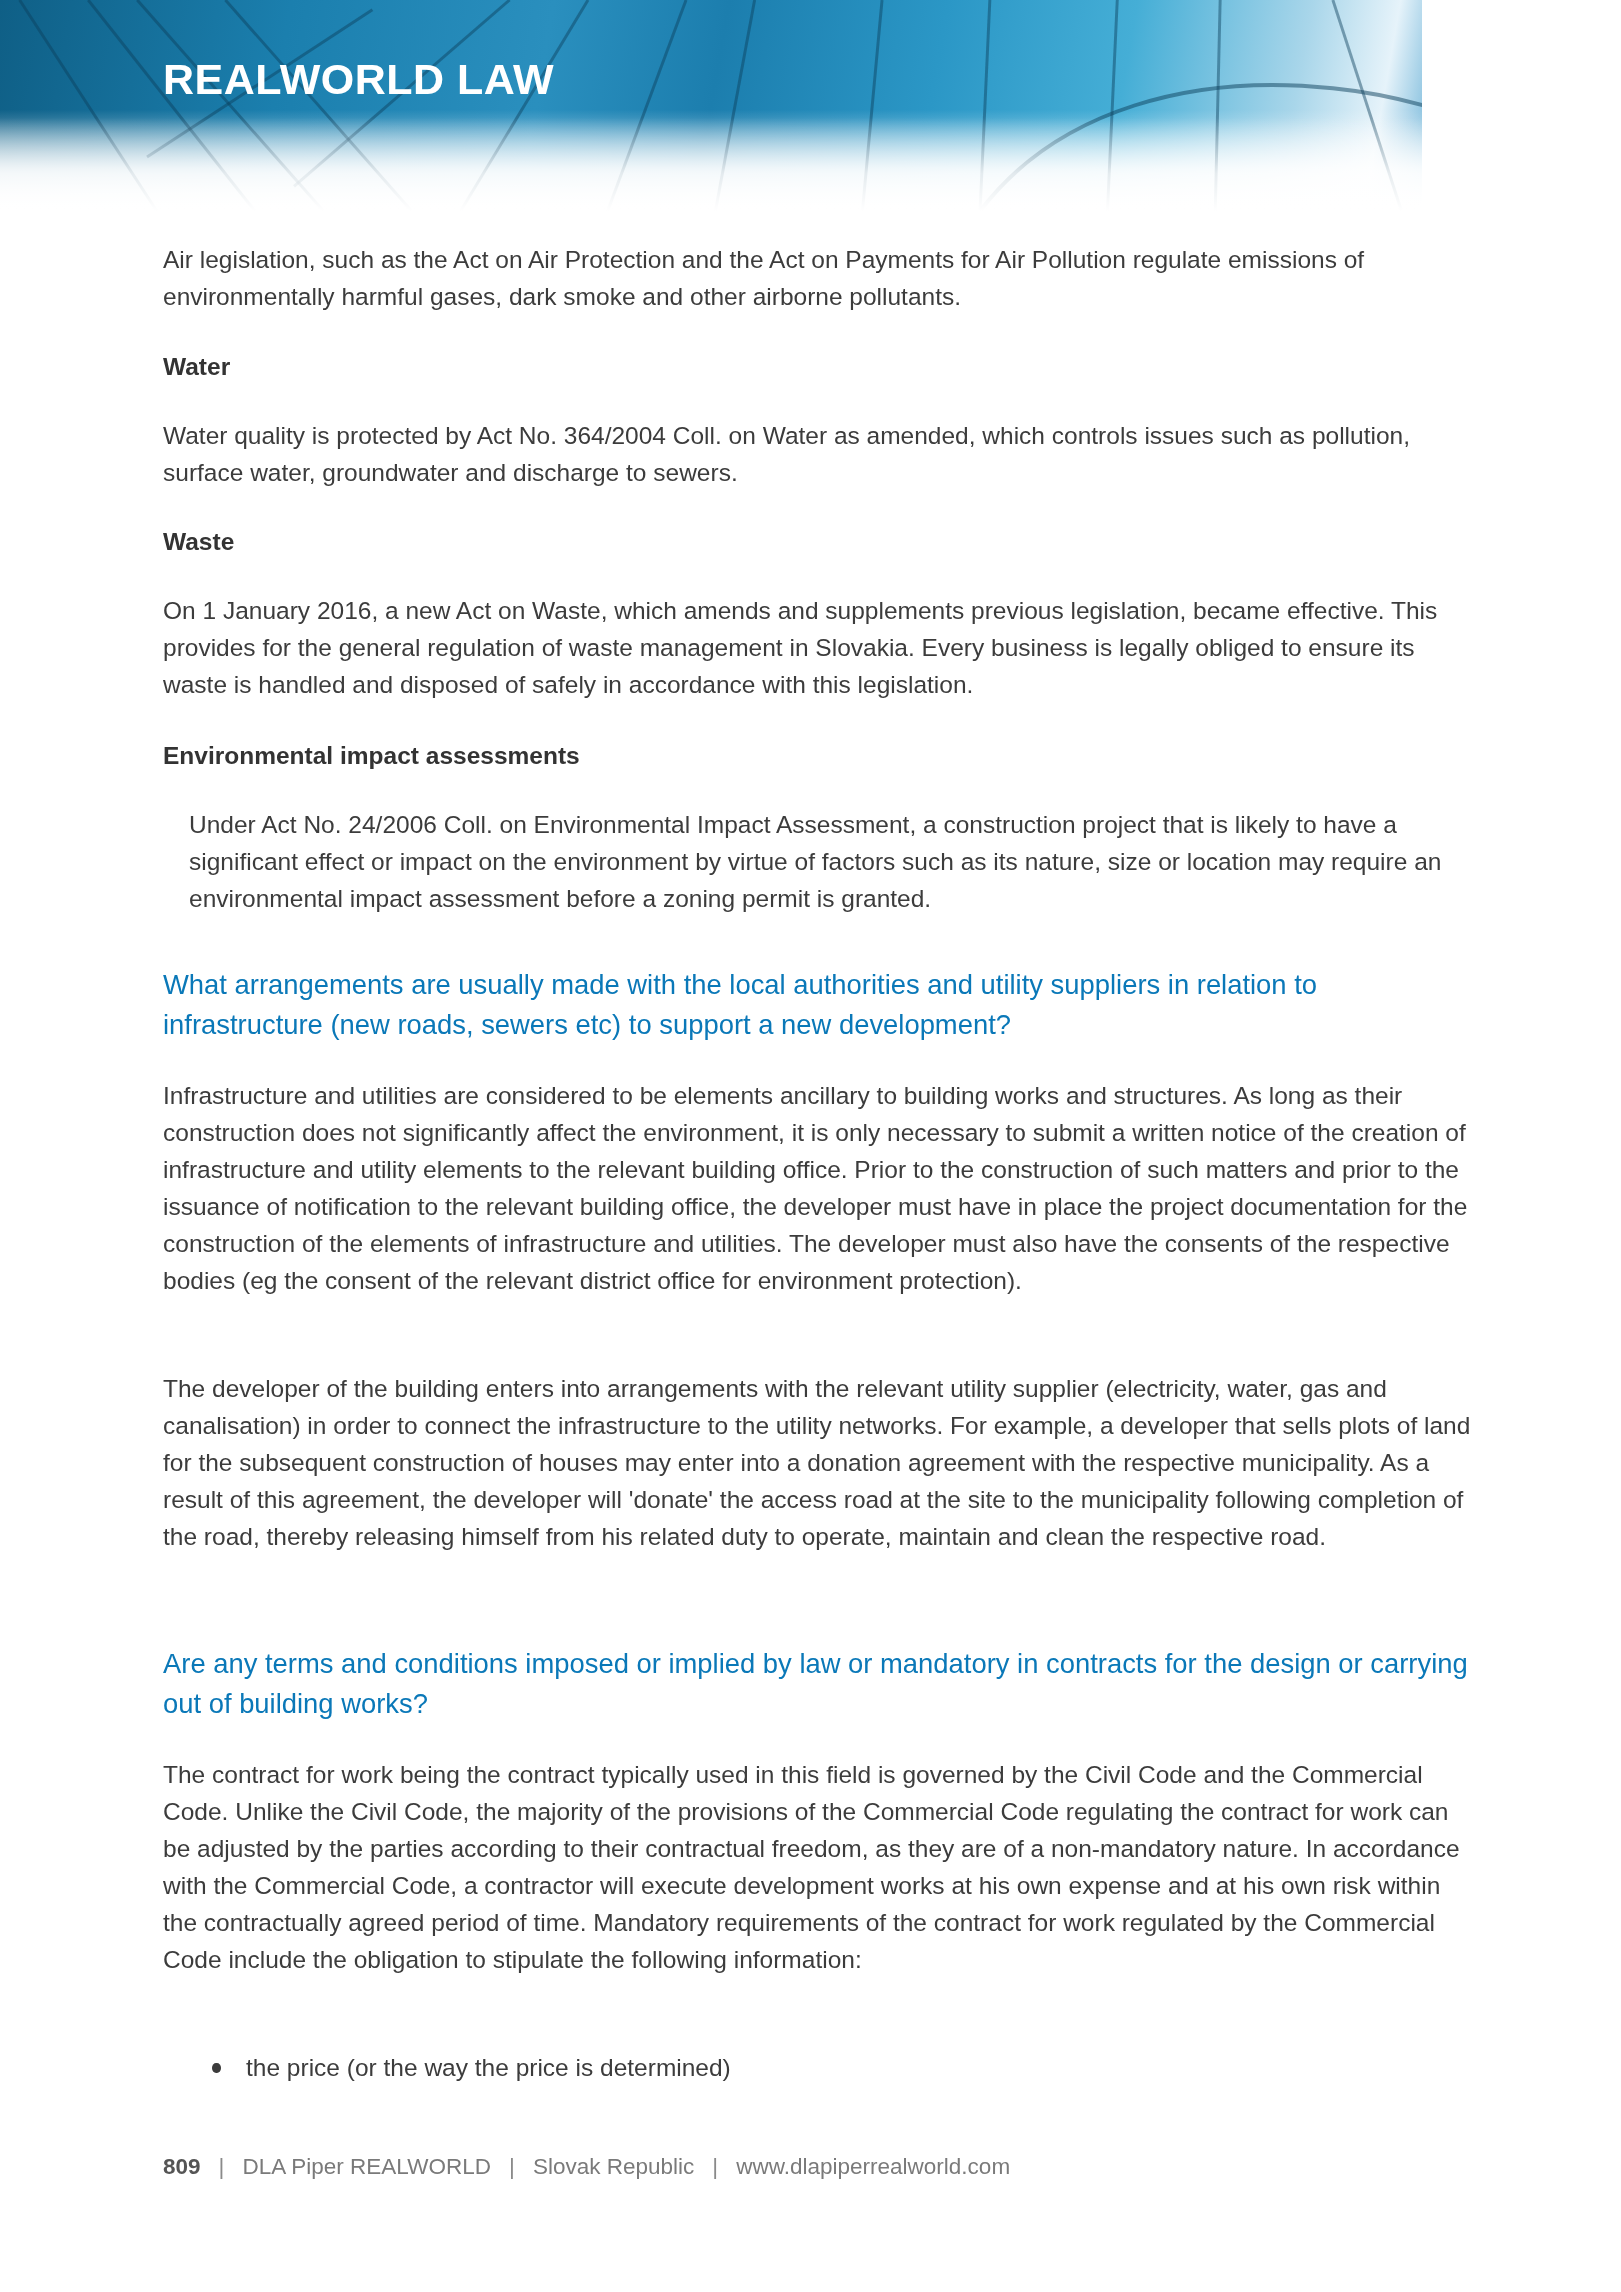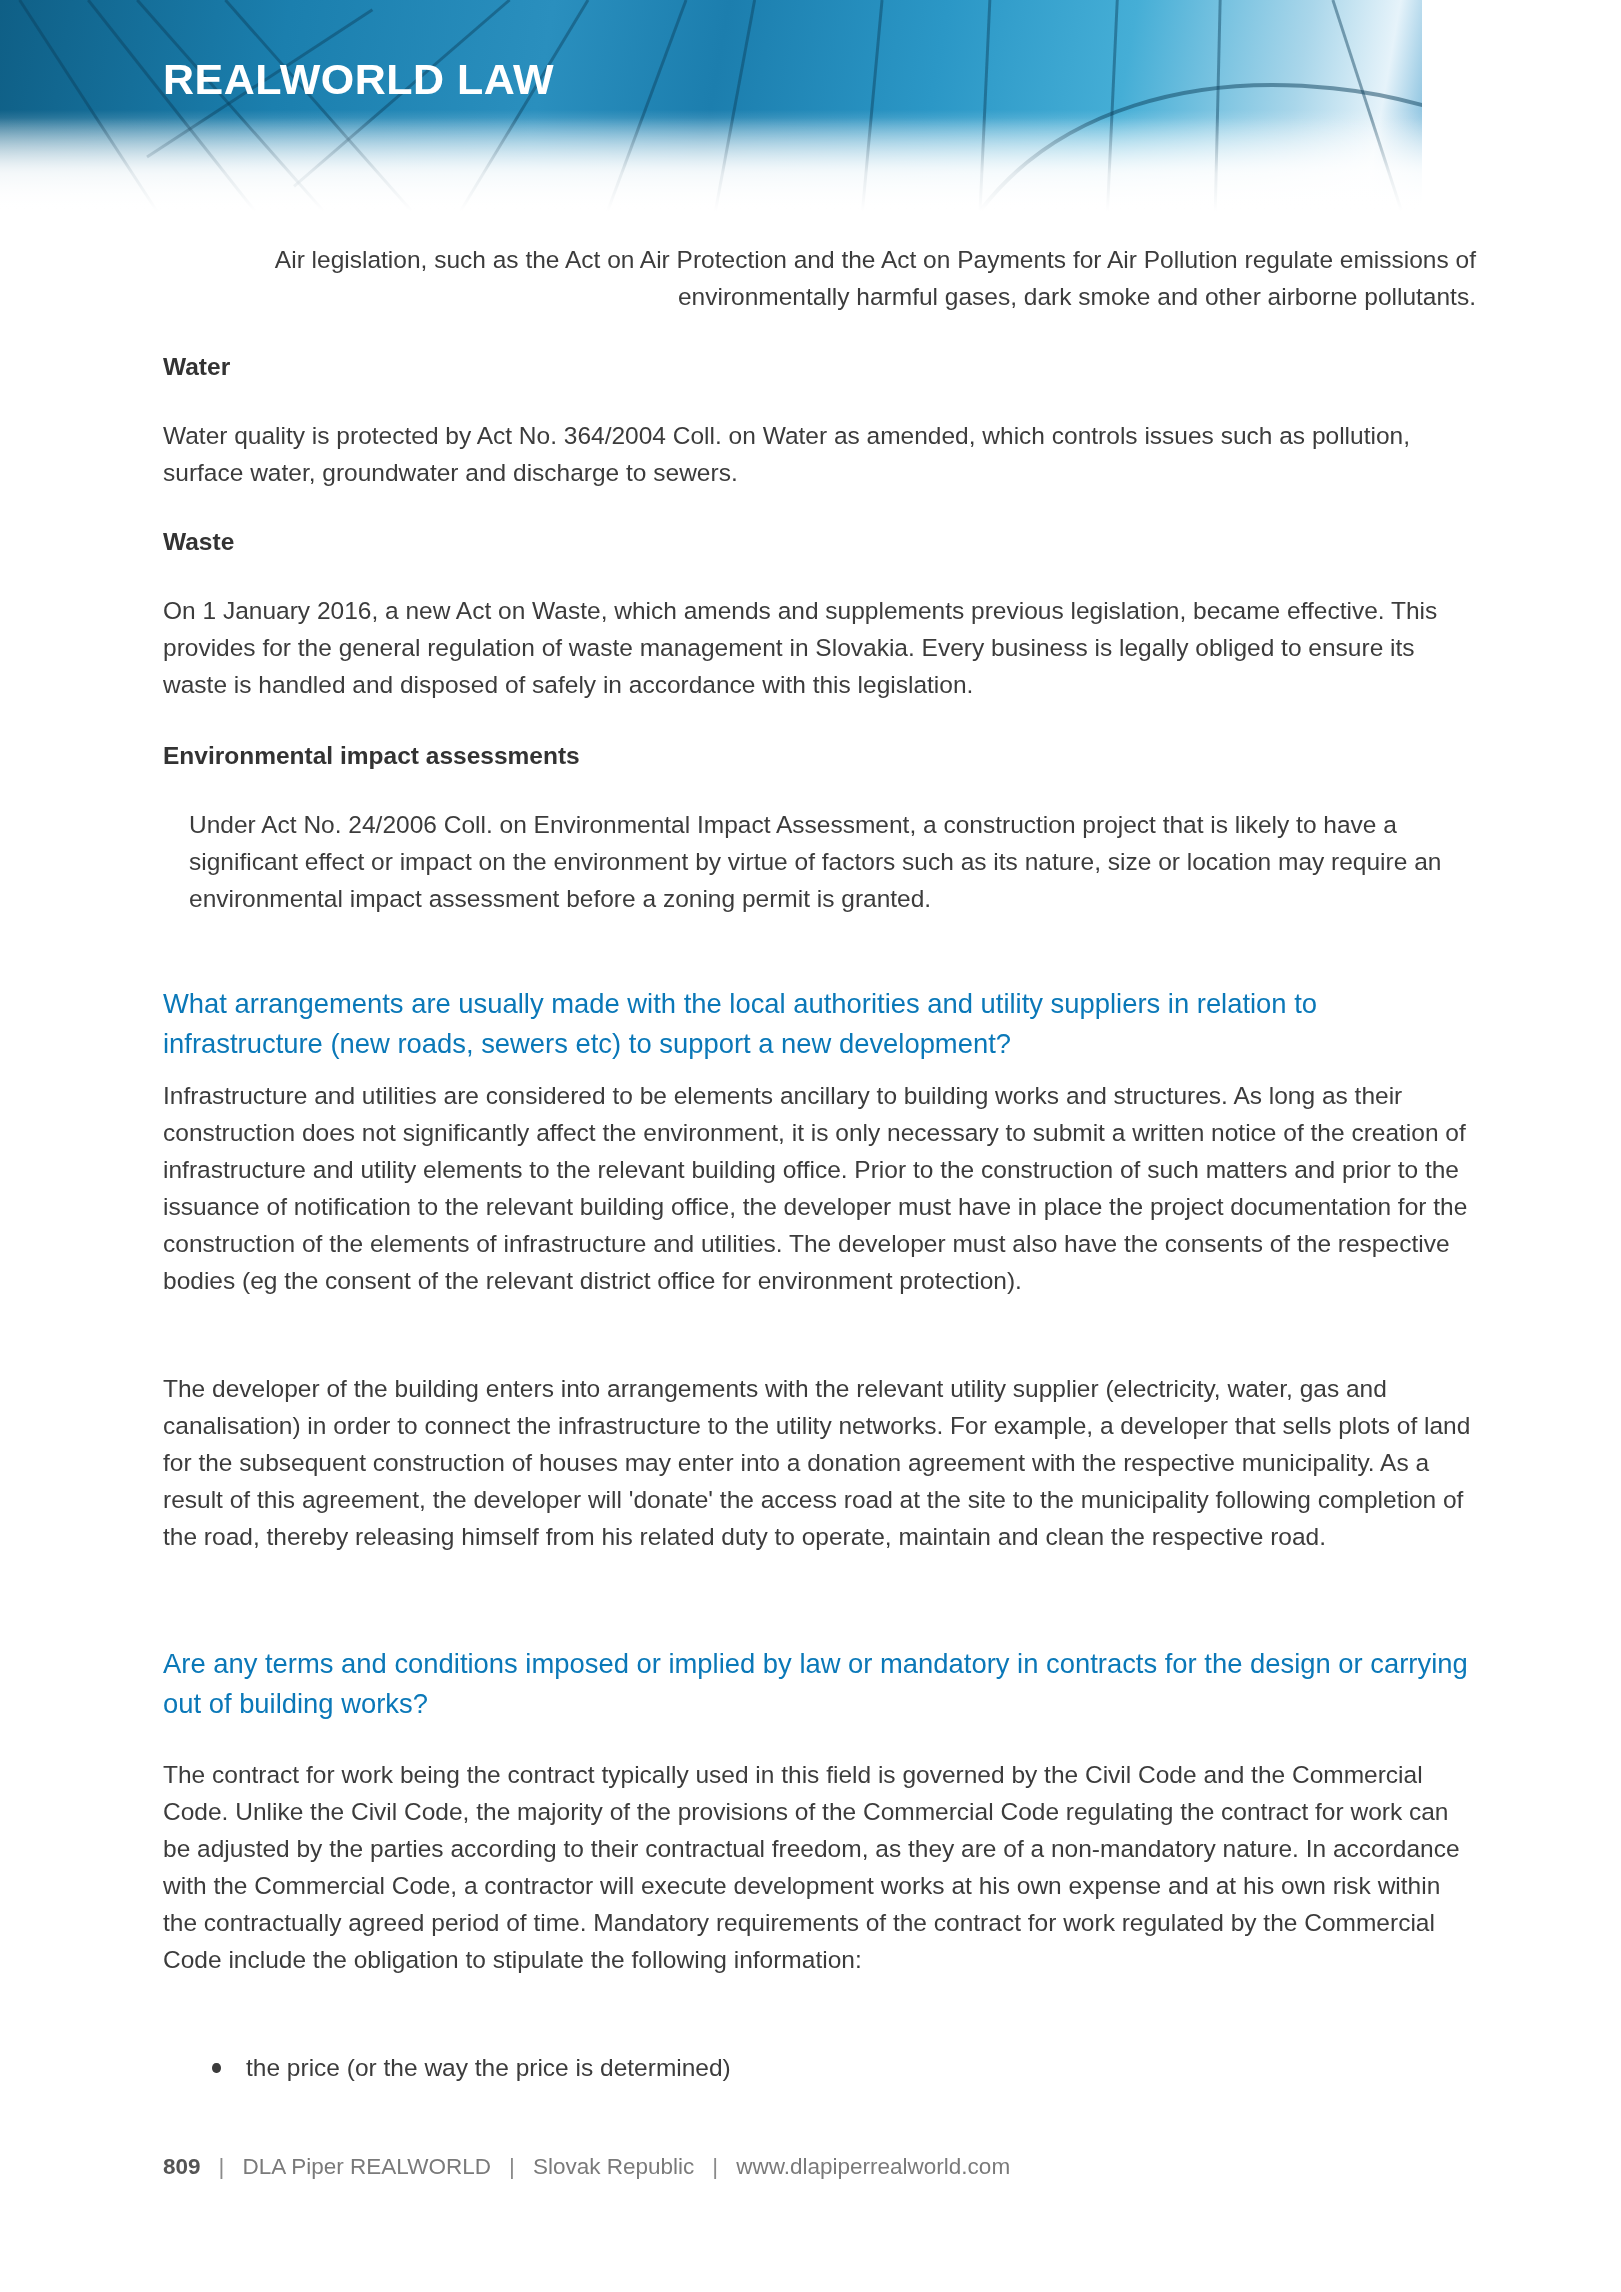--- a/index.html
+++ b/index.html
@@ -83,32 +83,32 @@
         <stop offset="0" stop-color="#ffffff" stop-opacity="0"></stop>
         <stop offset="0.6" stop-color="#ffffff" stop-opacity="0.8"></stop>
         <stop offset="1" stop-color="#ffffff" stop-opacity="1"></stop>
       </linearGradient>
     </defs>
   </svg>
   <div class="header-title">REALWORLD LAW</div>
 </div>
 
 <div class="content">
-  <div class="p" style="top:241px;text-align:right;">Air legislation, such as the Act on Air Protection and the Act on Payments for Air Pollution regulate emissions of environmentally harmful gases, dark smoke and other airborne pollutants.</div>
+  <div class="p" style="top:241px;">Air legislation, such as the Act on Air Protection and the Act on Payments for Air Pollution regulate emissions of environmentally harmful gases, dark smoke and other airborne pollutants.</div>
 
   <div class="h-sub" style="top:348px;">Water</div>
   <div class="p" style="top:417px;">Water quality is protected by Act No. 364/2004 Coll. on Water as amended, which controls issues such as pollution, surface water, groundwater and discharge to sewers.</div>
 
   <div class="h-sub" style="top:523px;">Waste</div>
   <div class="p" style="top:592px;">On 1 January 2016, a new Act on Waste, which amends and supplements previous legislation, became effective. This provides for the general regulation of waste management in Slovakia. Every business is legally obliged to ensure its waste is handled and disposed of safely in accordance with this legislation.</div>
 
   <div class="h-sub" style="top:737px;">Environmental impact assessments</div>
   <div class="p" style="top:806px;margin-left:26px;">Under Act No. 24/2006 Coll. on Environmental Impact Assessment, a construction project that is likely to have a significant effect or impact on the environment by virtue of factors such as its nature, size or location may require an environmental impact assessment before a zoning permit is granted.</div>
 
-  <div class="h-q" style="top:965px;margin-top:19px;">What arrangements are usually made with the local authorities and utility suppliers in relation to infrastructure (new roads, sewers etc) to support a new development?</div>
+  <div class="h-q" style="top:965px;">What arrangements are usually made with the local authorities and utility suppliers in relation to infrastructure (new roads, sewers etc) to support a new development?</div>
   <div class="p" style="top:1077px;">Infrastructure and utilities are considered to be elements ancillary to building works and structures. As long as their construction does not significantly affect the environment, it is only necessary to submit a written notice of the creation of infrastructure and utility elements to the relevant building office. Prior to the construction of such matters and prior to the issuance of notification to the relevant building office, the developer must have in place the project documentation for the construction of the elements of infrastructure and utilities. The developer must also have the consents of the respective bodies (eg the consent of the relevant district office for environment protection).</div>
 
   <div class="p" style="top:1370px;">The developer of the building enters into arrangements with the relevant utility supplier (electricity, water, gas and canalisation) in order to connect the infrastructure to the utility networks. For example, a developer that sells plots of land for the subsequent construction of houses may enter into a donation agreement with the respective municipality. As a result of this agreement, the developer will 'donate' the access road at the site to the municipality following completion of the road, thereby releasing himself from his related duty to operate, maintain and clean the respective road.</div>
 
   <div class="h-q" style="top:1644px;">Are any terms and conditions imposed or implied by law or mandatory in contracts for the design or carrying out of building works?</div>
   <div class="p" style="top:1756px;">The contract for work being the contract typically used in this field is governed by the Civil Code and the Commercial Code. Unlike the Civil Code, the majority of the provisions of the Commercial Code regulating the contract for work can be adjusted by the parties according to their contractual freedom, as they are of a non-mandatory nature. In accordance with the Commercial Code, a contractor will execute development works at his own expense and at his own risk within the contractually agreed period of time. Mandatory requirements of the contract for work regulated by the Commercial Code include the obligation to stipulate the following information:</div>
 
   <div class="bullet-item" style="top:2049px; height:37px;">
     <span class="bullet-dot"></span>
     <span class="bullet-text">the price (or the way the price is determined)</span>

